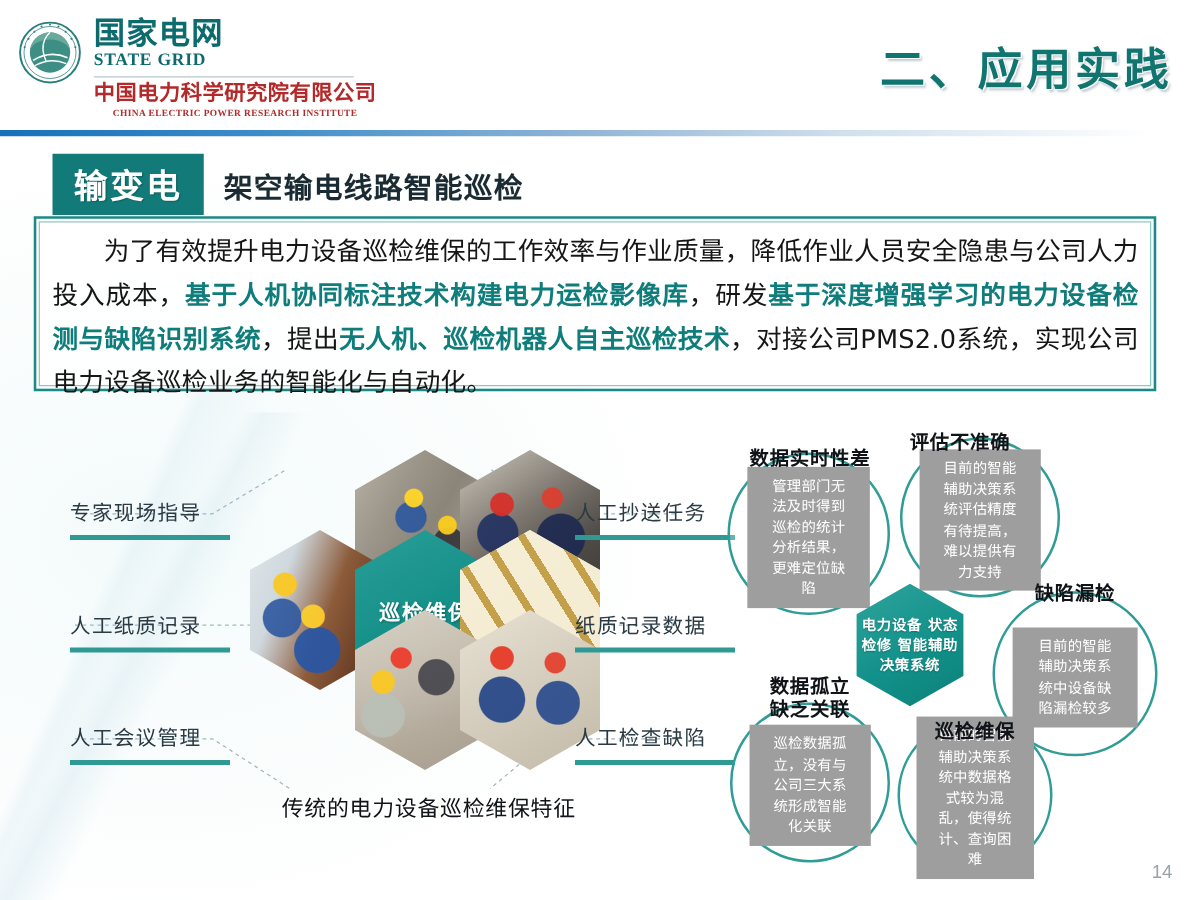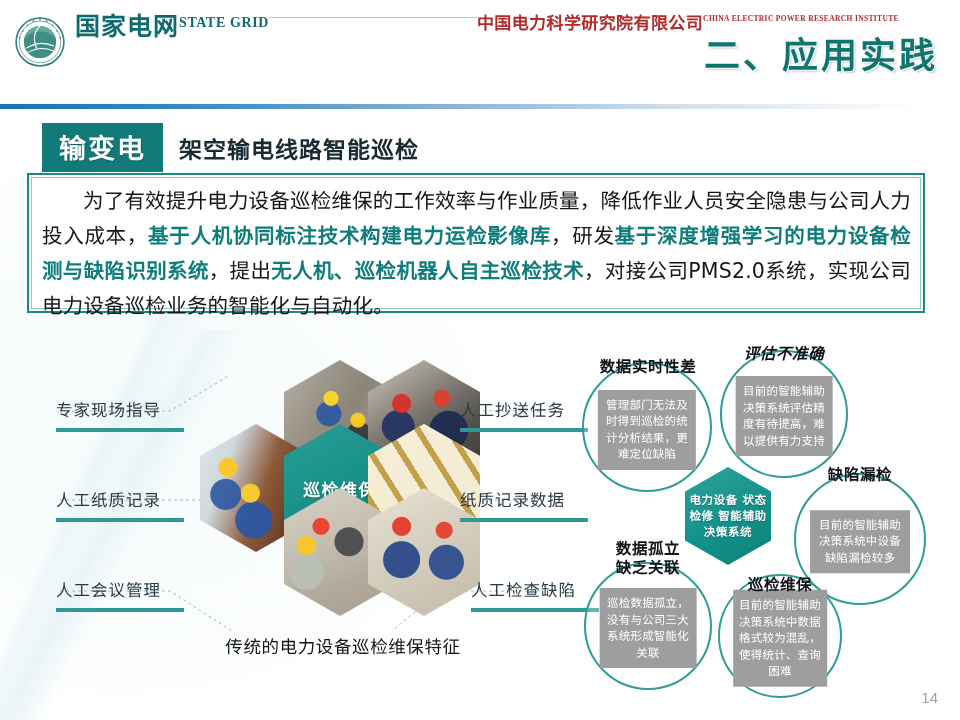--- a/index.html
+++ b/index.html
@@ -40,21 +40,21 @@
   .header {
     position: absolute; left: 0; top: 0;
     width: 960px; height: 103px;
     background: #ffffff;
   }
   .logo-block {
     position: absolute; left: 14px; top: 14px;
     display: flex; align-items: flex-start; gap: 9px;
   }
   .logo-emblem { width: 52px; height: 52px; flex: none; margin-top: 2px;}
-  .logo-words { display: flex; flex-direction: row; }
+  .logo-words { display: flex; flex-direction: column; }
   .logo-cn {
     font-size: 25px; font-weight: bold; color: #0d6b6e;
     letter-spacing: 1px; line-height: 1.05;
     font-family: "DejaVu Sans", sans-serif;
   }
   .logo-en {
     font-size: 14px; font-weight: bold; color: #0d6b6e;
     letter-spacing: .6px; line-height: 1.3;
     font-family: "Liberation Serif", serif;
   }
@@ -231,21 +231,21 @@
   }
   .bubble-inner {
     position: absolute; left: 50%; top: 52%;
     transform: translate(-50%,-50%);
     width: 78%;
     background: #9e9e9e;
     color: #ffffff;
     font-size: 11.5px;
     line-height: 16.5px;
     text-align: center;
-    padding: 7px 4px;
+    padding: 7px 16px;
     box-sizing: border-box;
     font-family: "DejaVu Sans", sans-serif;
     letter-spacing: .2px;
   }
   .bubble-title {
     position: absolute;
     font-size: 15.5px; font-weight: bold; color: #101418;
     white-space: pre-line; text-align: center; line-height: 19px;
     letter-spacing: .6px;
     font-family: "DejaVu Sans", sans-serif;
@@ -361,39 +361,39 @@
     </div>
 
     <div class="feat right" style="left:440px; top:52px;">
       <div class="feat-label">人工抄送任务</div>
       <div class="feat-line"></div>
     </div>
     <div class="feat right" style="left:440px; top:142px;">
       <div class="feat-label">纸质记录数据</div>
       <div class="feat-line"></div>
     </div>
-    <div class="feat right" style="left:440px; top:232px;margin-left:11px;">
+    <div class="feat right" style="left:440px; top:232px;">
       <div class="feat-label">人工检查缺陷</div>
       <div class="feat-line"></div>
     </div>
 
     <div class="left-caption">传统的电力设备巡检维保特征</div>
   </div>
 
   <div class="right-diagram">
 
     <div class="bubble" style="left:10px; top:22px; width:130px; height:130px;">
       <div class="bubble-inner">管理部门无法及时得到巡检的统计分析结果，更难定位缺陷</div>
     </div>
     <div class="bubble-title" style="left:14px; top:18px; width:124px;">数据实时性差</div>
 
     <div class="bubble" style="left:148px; top:10px; width:128px; height:128px;">
       <div class="bubble-inner">目前的智能辅助决策系统评估精度有待提高，难以提供有力支持</div>
     </div>
-    <div class="bubble-title" style="left:152px; top:5px; width:120px;font-style:italic;">评估不准确</div>
+    <div class="bubble-title" style="left:136px; top:5px; width:120px;">评估不准确</div>
 
     <div class="bubble" style="left:222px; top:133px; width:132px; height:132px;">
       <div class="bubble-inner">目前的智能辅助决策系统中设备缺陷漏检较多</div>
     </div>
     <div class="bubble-title" style="left:226px; top:126px; width:124px;">缺陷漏检</div>
 
     <div class="bubble" style="left:146px; top:234px; width:124px; height:124px;">
       <div class="bubble-inner">目前的智能辅助决策系统中数据格式较为混乱，使得统计、查询困难</div>
     </div>
     <div class="bubble-title" style="left:150px; top:236px; width:116px;">巡检维保</div>

